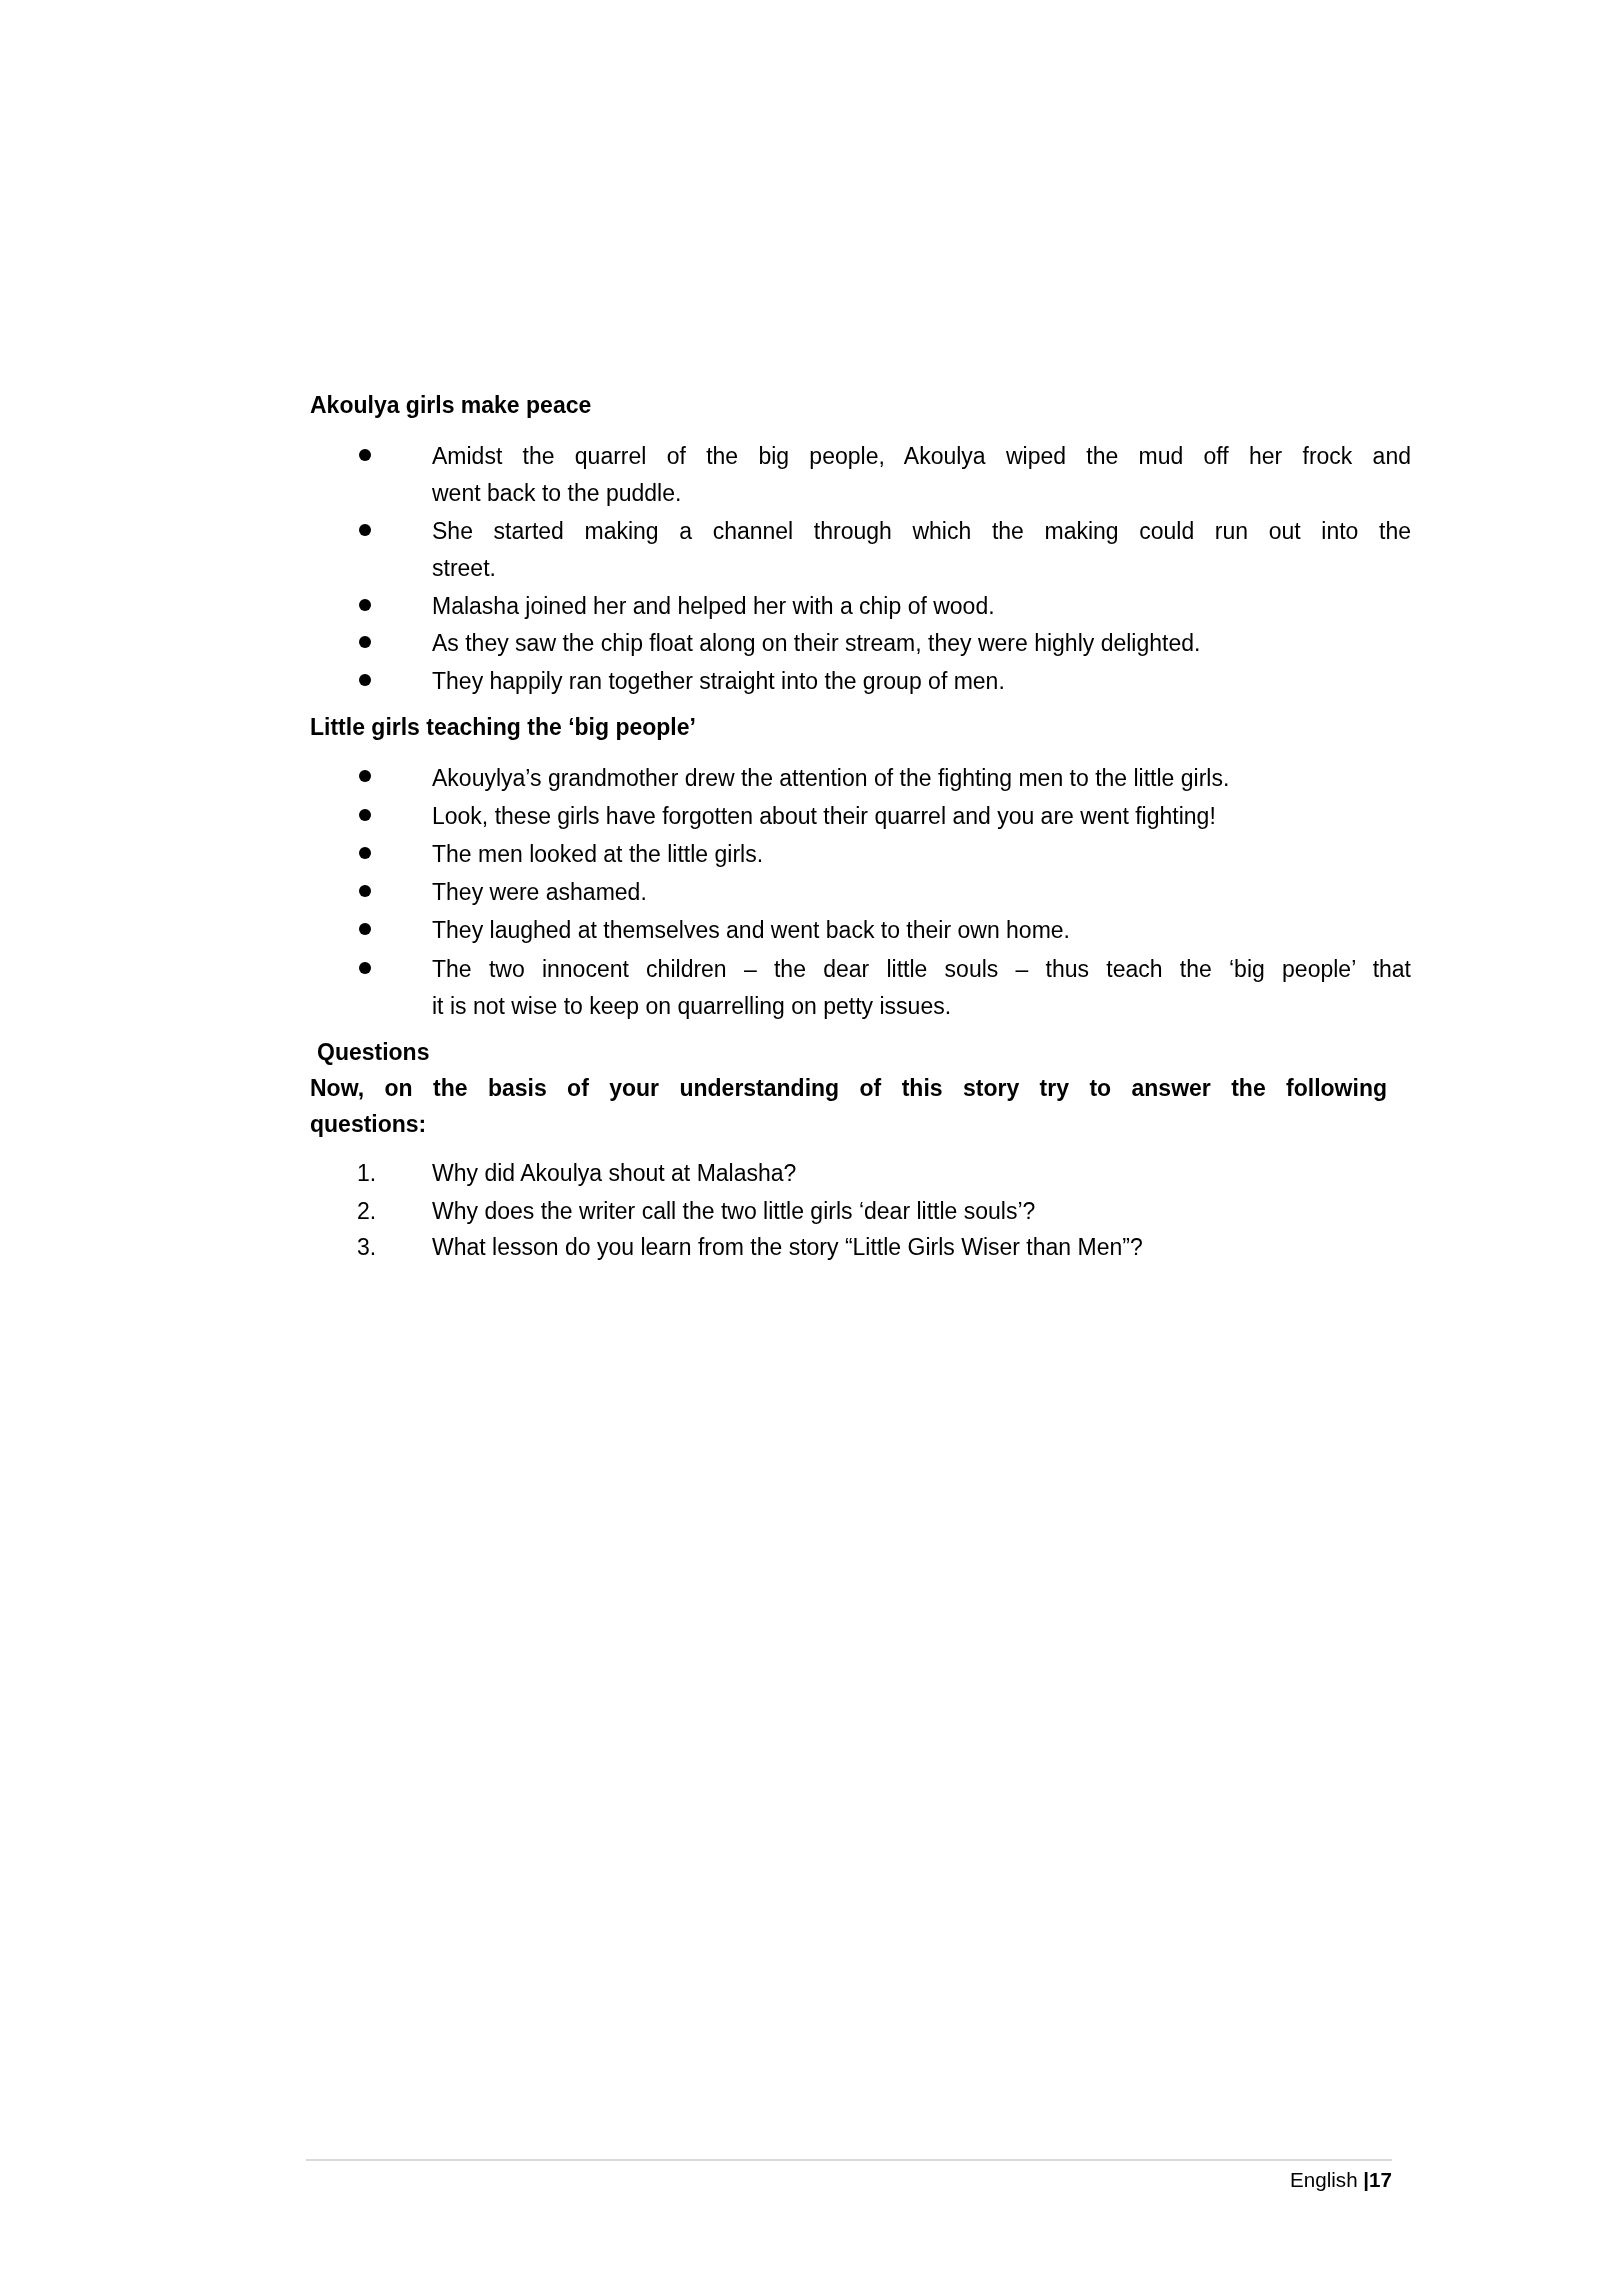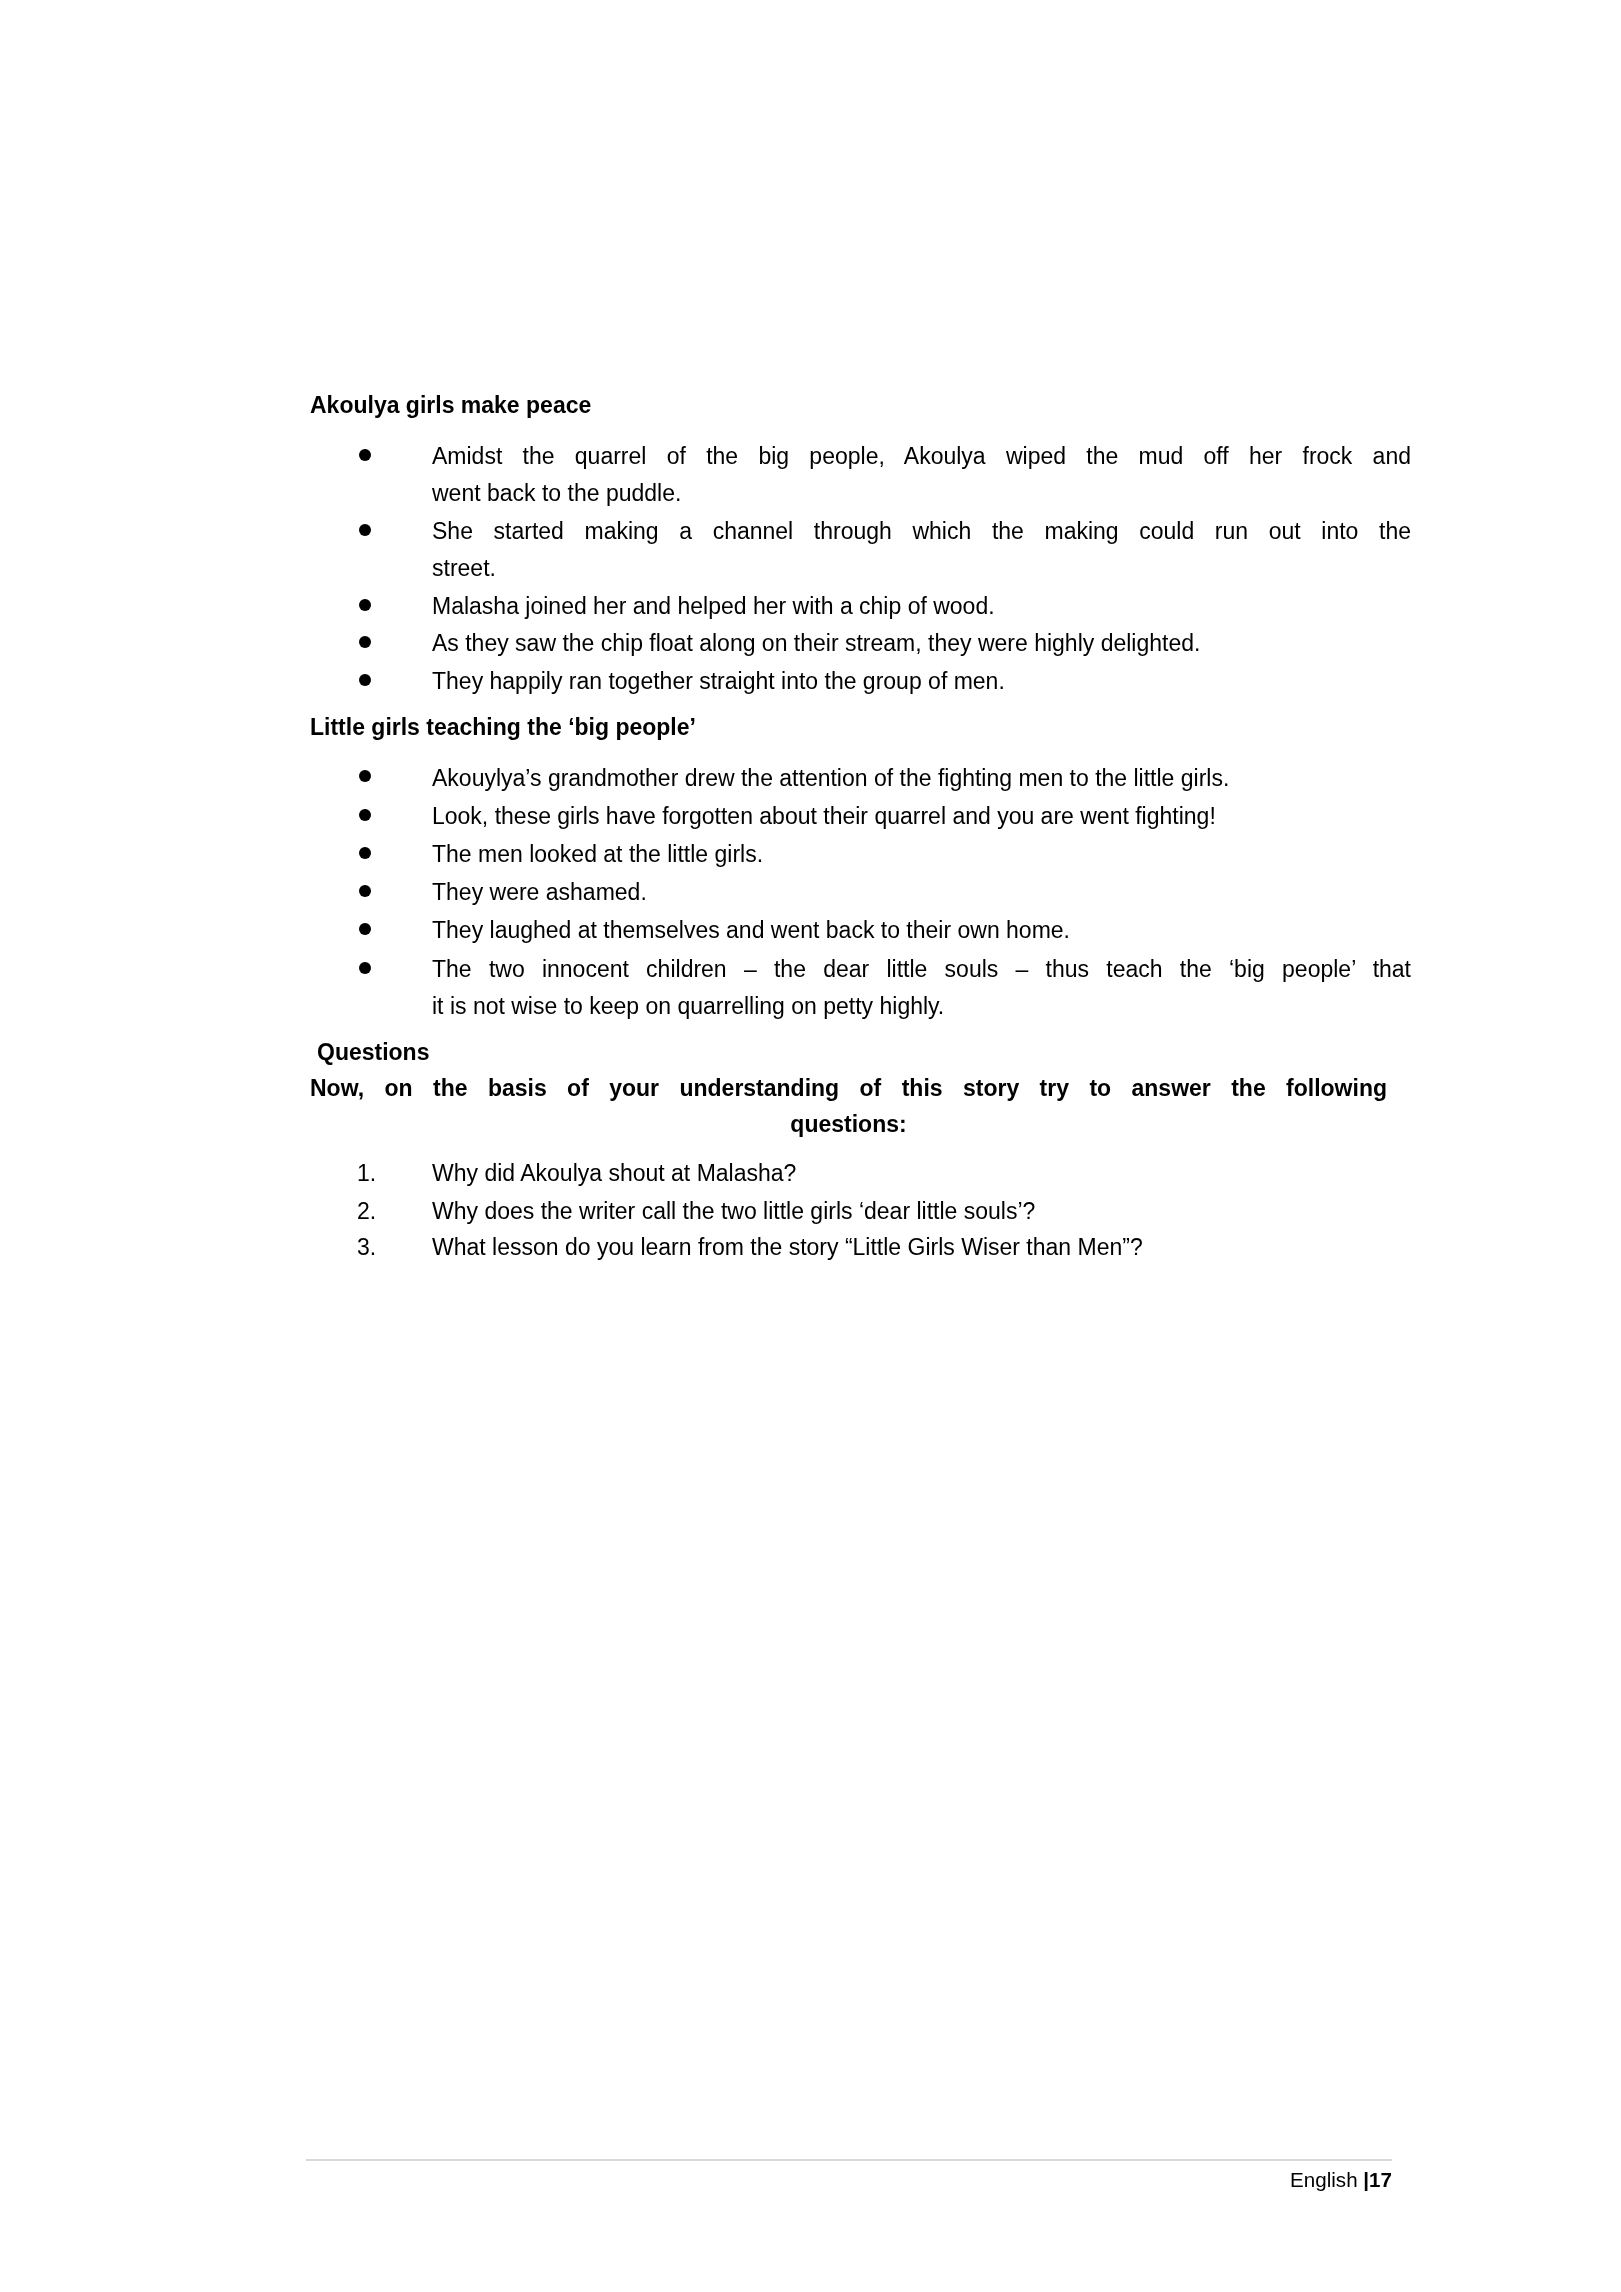--- a/index.html
+++ b/index.html
@@ -4,21 +4,21 @@
 <style>
   html, body { margin: 0; padding: 0; background: #ffffff; }
   body { width: 1621px; height: 2293px; position: relative; overflow: hidden;
          font-family: "Liberation Sans", sans-serif; color: #000; }
   .abs { position: absolute; white-space: nowrap; }
   .h { font-weight: bold; font-size: 23px; left: 310px; }
   .line { font-size: 23px; left: 408px; width: 979px; margin-left: 24px; }
   .just { text-align: justify; text-align-last: justify; white-space: normal; }
   .bullet { position: absolute; left: 359px; width: 11.8px; height: 11.8px; border-radius: 50%; background: #000; }
   .num { font-size: 23px; left: 357px; }
-  .intro { font-weight: bold; font-size: 23px; left: 310px; width: 1077px; text-align: center; }
+  .intro { font-weight: bold; font-size: 23px; left: 310px; width: 1077px; }
   .footer-rule { position: absolute; left: 306px; top: 2159px; width: 1086px; height: 2px; background: #d9d9d9; }
   .footer { position: absolute; top: 2168px; right: 229px; font-size: 20.6px; }
   .footer .pg { font-weight: bold; }
 </style>
 </head>
 <body>
 
 <div class="abs h" style="top:392px">Akoulya girls make peace</div>
 
 <span class="bullet" style="top:449px"></span>
@@ -50,21 +50,21 @@
 <div class="abs line" style="top:841px">The men looked at the little girls.</div>
 
 <span class="bullet" style="top:885px"></span>
 <div class="abs line" style="top:879px">They were ashamed.</div>
 
 <span class="bullet" style="top:923px"></span>
 <div class="abs line" style="top:917px">They laughed at themselves and went back to their own home.</div>
 
 <span class="bullet" style="top:962px"></span>
 <div class="abs line just" style="top:956px">The two innocent children – the dear little souls – thus teach the ‘big people’ that</div>
-<div class="abs line" style="top:993px">it is not wise to keep on quarrelling on petty highly.</div>
+<div class="abs line" style="top:993px">it is not wise to keep on quarrelling on petty issues.</div>
 
 <div class="abs h" style="top:1039px; left:317px">Questions</div>
 <div class="abs intro just" style="top:1075px">Now, on the basis of your understanding of this story try to answer the following</div>
 <div class="abs intro" style="top:1111px">questions:</div>
 
 <div class="abs num" style="top:1160px">1.</div>
 <div class="abs line" style="top:1160px">Why did Akoulya shout at Malasha?</div>
 
 <div class="abs num" style="top:1198px">2.</div>
 <div class="abs line" style="top:1198px">Why does the writer call the two little girls ‘dear little souls’?</div>

